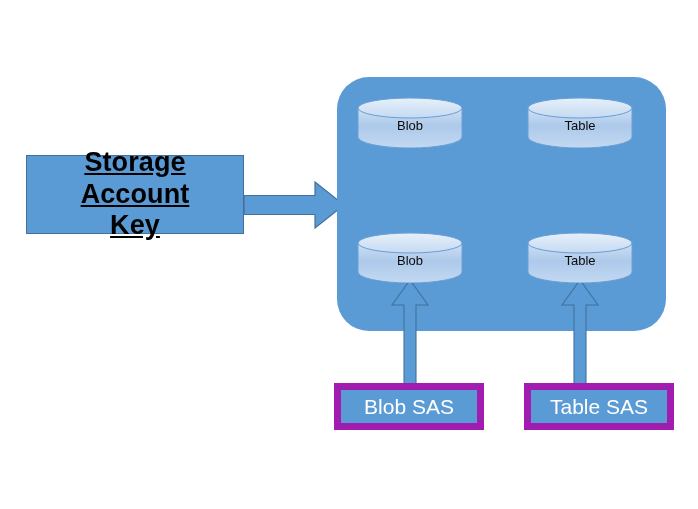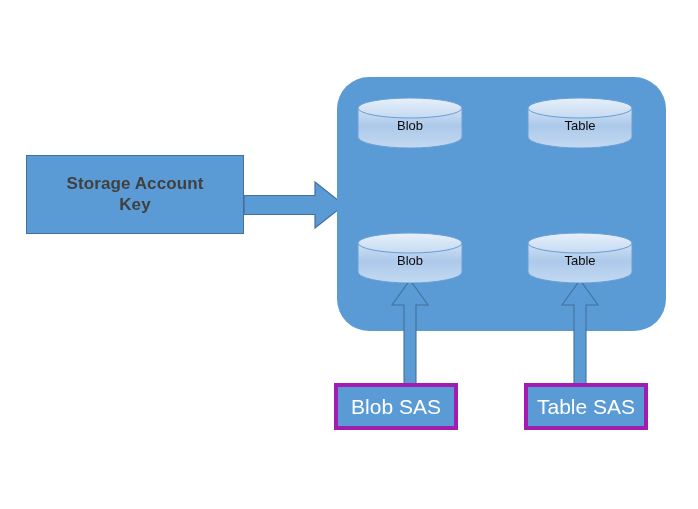--- a/index.html
+++ b/index.html
@@ -27,26 +27,27 @@
     height: 79px;
     background: #5B9BD5;
     border: 1px solid #41719C;
     box-sizing: border-box;
     display: flex;
     align-items: center;
     justify-content: center;
     text-align: center;
   }
   .key-box .label {
-    color: #404040;
-    font-size: 17px;
+    color: #000000;
+    font-size: 27px;
     font-weight: bold;
     line-height: 1.18;
     letter-spacing: 0.1px;
     padding: 0 6px;
+    text-decoration: underline;
   }
 
   
   .h-arrow {
     position: absolute;
     left: 243px;
     top: 180px;
     width: 103px;
     height: 50px;
   }
@@ -99,24 +100,24 @@
     position: absolute;
     width: 44px;
     height: 110px;
   }
   .v-arrow-left  { left: 388px; top: 278px; }
   .v-arrow-right { left: 558px; top: 278px; }
 
   
   .sas-box {
     position: absolute;
-    width: 124px;
+    width: 150px;
     height: 47px;
     background: #5B9BD5;
-    border: 4px solid #a21caf;
+    border: 7px solid #a21caf;
     box-sizing: border-box;
     display: flex;
     align-items: center;
     justify-content: center;
   }
   .sas-box .label {
     color: #ffffff;
     font-size: 21px;
     line-height: 1;
   }

